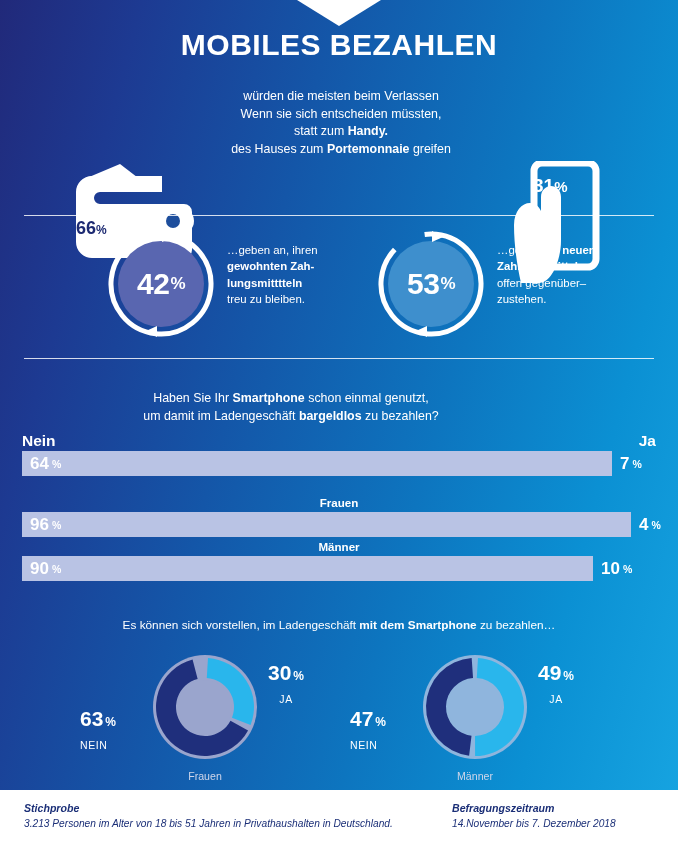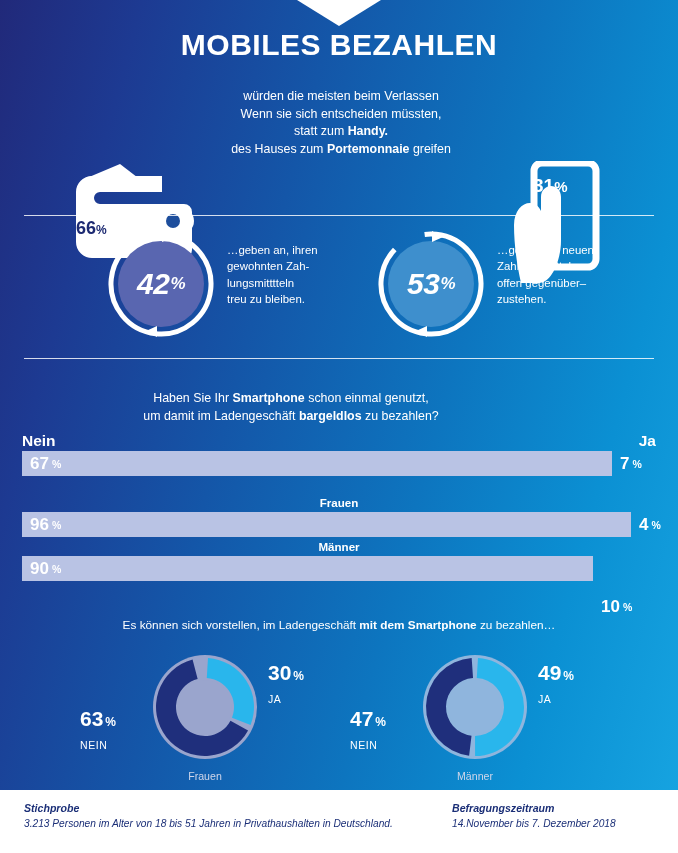--- a/index.html
+++ b/index.html
@@ -79,27 +79,27 @@
     background: rgba(255,255,255,0.82);
   }
   .div1 { top: 215px; }
   .div2 { top: 358px; }
 
   
   .rings { position: absolute; left: 0; top: 228px; width: 678px; height: 122px; }
   .ring-block { position: absolute; top: 0; }
   .ring-block.a { left: 105px; }
   .ring-block.b { left: 375px; }
-  .ring-wrap { position: relative; width: 112px; height: 112px; float: left; font-style: italic; }
+  .ring-wrap { position: relative; width: 112px; height: 112px; float: left; }
   .ring-wrap svg { position: absolute; left: 0; top: 0; }
   .ring-label {
     position: absolute; top: 14px; left: 122px; width: 150px;
     color: #ffffff; font-size: 11.4px; line-height: 16.4px;
   }
-  .ring-label b { font-weight: normal; text-align: right; }
+  .ring-label b { font-weight: bold; text-align: right; }
   .ring-pct {
     position: absolute; left: 0; top: 0; width: 112px; height: 112px;
     display: flex; align-items: center; justify-content: center;
     color: #ffffff; font-size: 30px; font-weight: bold;
     letter-spacing: -0.5px;
   }
   .ring-pct .sm { font-size: 17px; margin-left: 1px; }
 
   
   .bars-q {
@@ -155,21 +155,21 @@
     text-align: center; color: #ffffff; font-size: 11.8px;
   }
   .donut-q b { font-weight: bold; }
 
   .donut-block { position: absolute; top: 648px; width: 300px; height: 140px; }
   .db1 { left: 40px; }
   .db2 { left: 310px; }
   .donut-wrap { position: absolute; left: 110px; top: 4px; width: 110px; height: 110px; }
 
   .donut-ja {
-    position: absolute; left: 228px; top: 14px; text-align: left;
+    position: absolute; left: 228px; top: 14px; text-align: center;
   }
   .donut-nein {
     position: absolute; left: 40px; top: 60px; text-align: left;
   }
   .donut-big {
     color: #ffffff; font-size: 21px; font-weight: bold; line-height: 22px;
   }
   .donut-big .sm { font-size: 12px; margin-left: 2px; }
   .donut-sub {
     color: #ffffff; font-size: 10.5px; margin-top: 6px; letter-spacing: 0.6px;
@@ -288,21 +288,21 @@
 
     <div class="axis-labels">
       <div class="axis-nein">Nein</div>
       <div class="axis-ja">Ja</div>
     </div>
 
     <div class="bar-group bg1">
       <div class="bar-track">
         <div class="bar-fill" style="width: 590px;"></div>
         <div class="bar-left-val">
-            <span>67</span>
+            <span>64</span>
             <span class="sm">%</span>
           </div>
         <div class="bar-right-val" style="left: 598px;">
             <span>7</span>
             <span class="sm">%</span>
           </div>
       </div>
     </div>
 
     <div class="bar-group bg2">
@@ -321,21 +321,21 @@
     </div>
 
     <div class="bar-group bg3">
       <div class="bar-caption">Männer</div>
       <div class="bar-track">
         <div class="bar-fill" style="width: 571px;"></div>
         <div class="bar-left-val">
             <span>90</span>
             <span class="sm">%</span>
           </div>
-        <div class="bar-right-val" style="left: 579px; margin-top: 38px;">
+        <div class="bar-right-val" style="left: 579px;">
             <span>10</span>
             <span class="sm">%</span>
           </div>
       </div>
     </div>
 
     <div class="donut-q">
       <span>Es können sich vorstellen, im Ladengeschäft </span><b>mit dem Smartphone</b><span> zu bezahlen…</span>
     </div>
 

